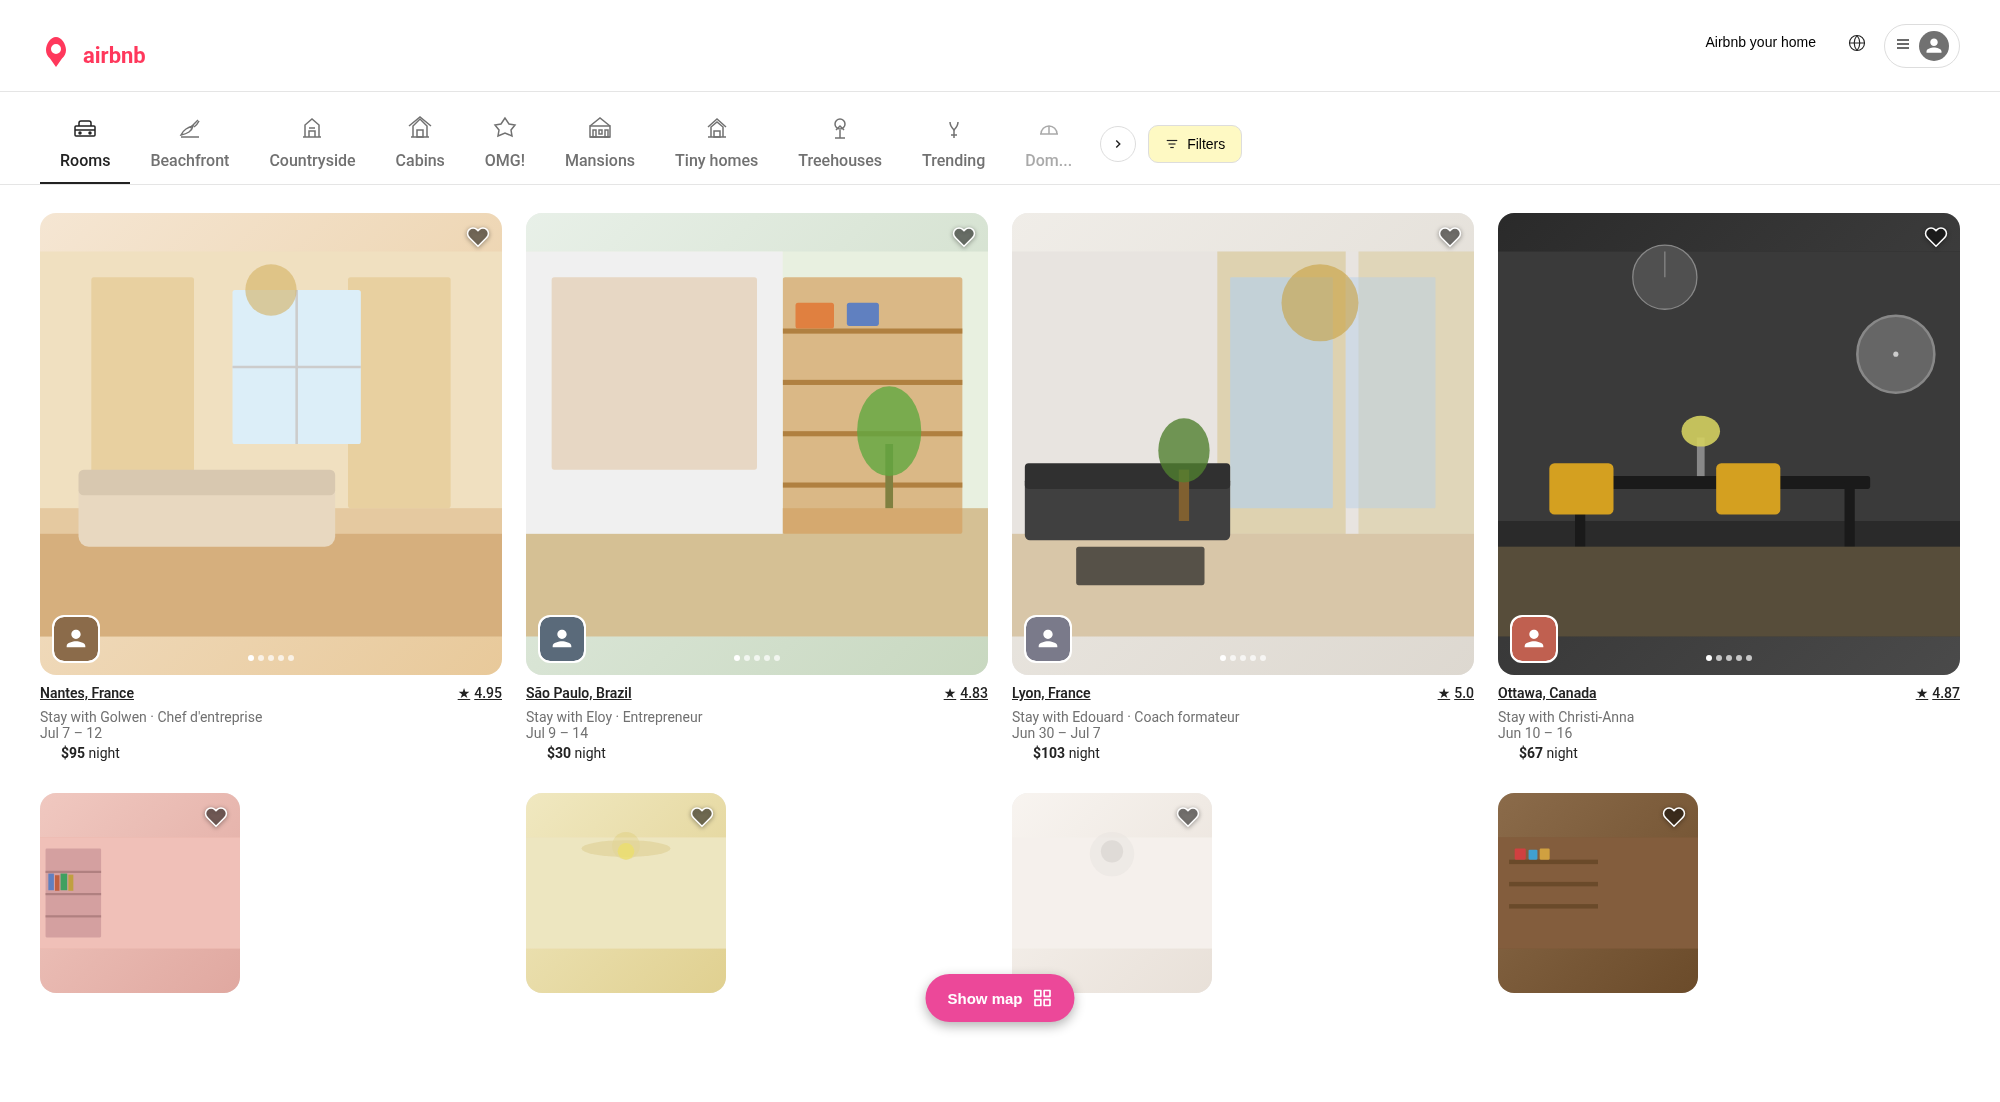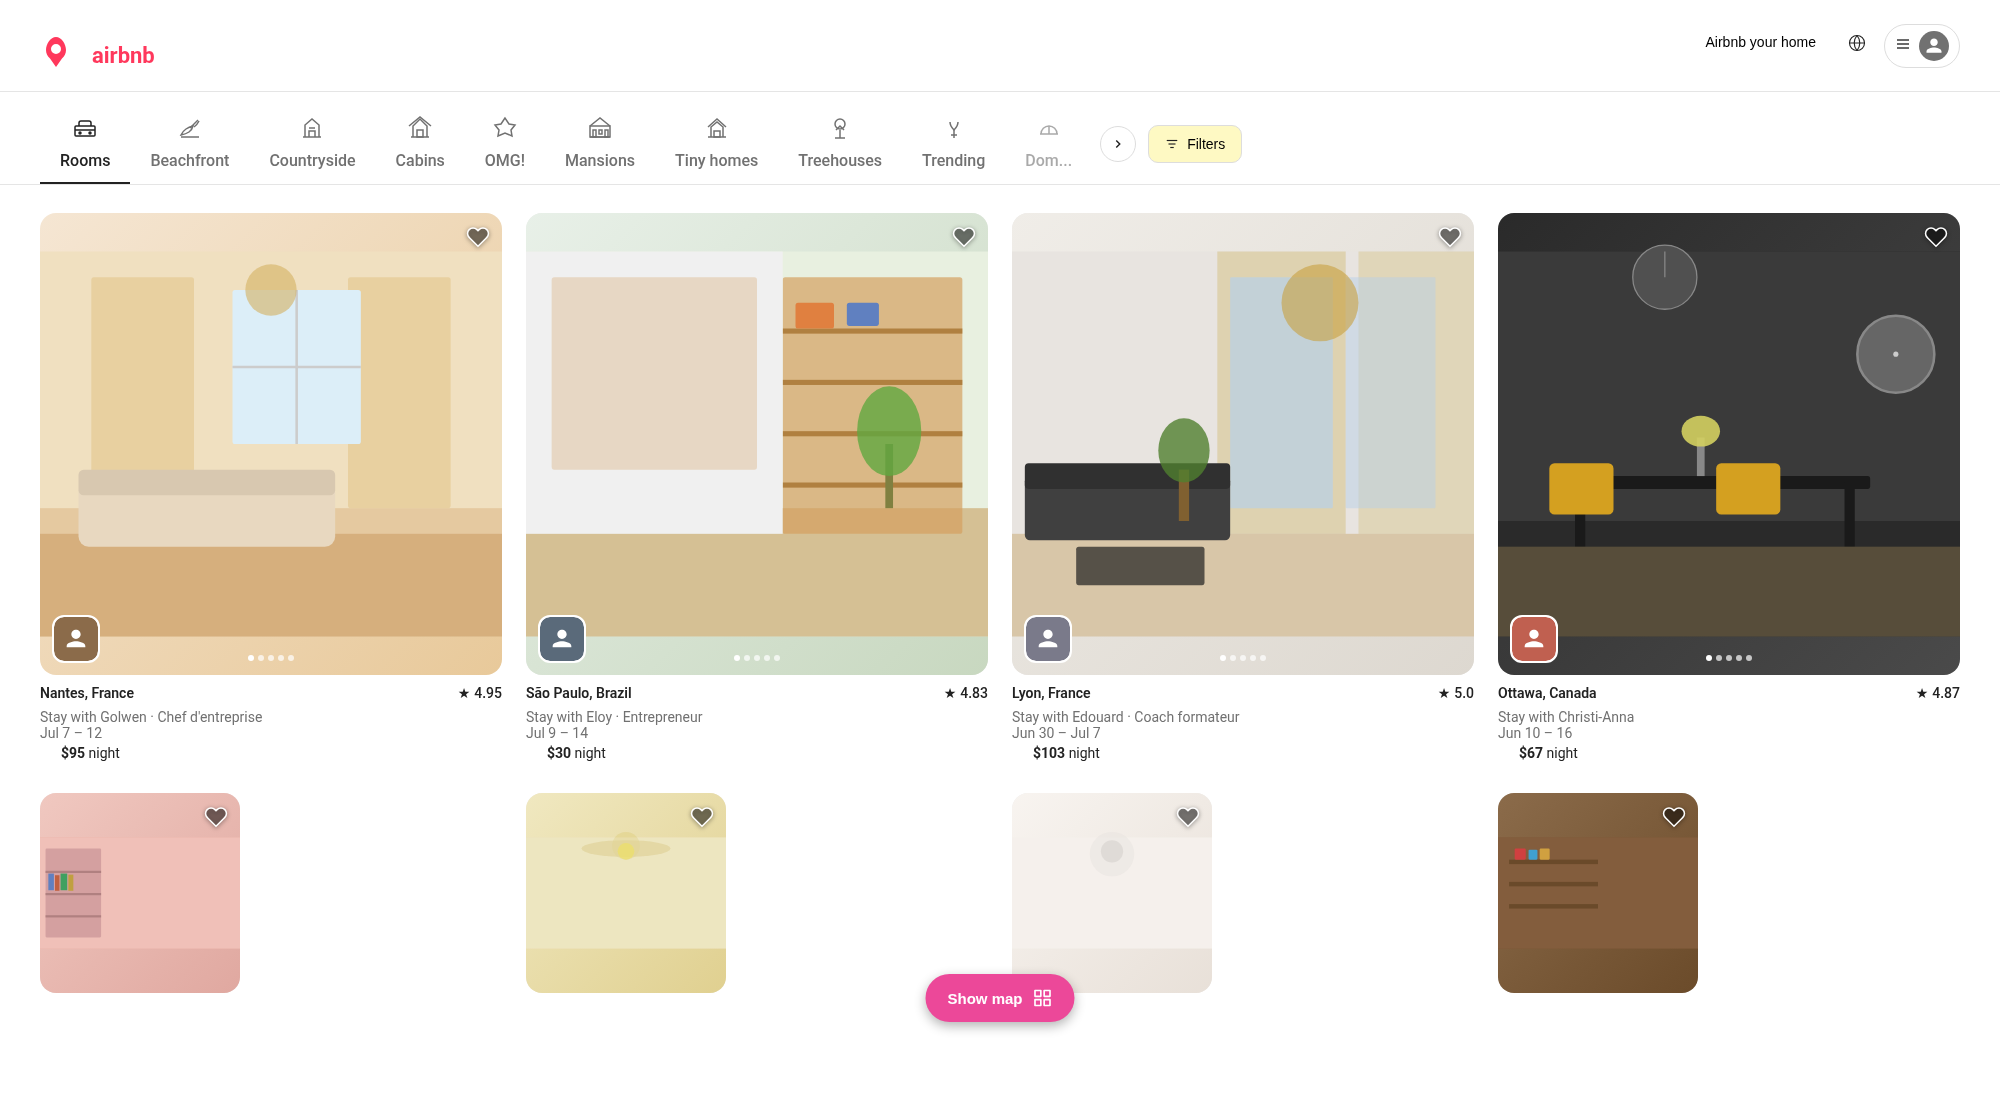--- a/index.html
+++ b/index.html
@@ -4,21 +4,21 @@
   <style>
     * { margin: 0; padding: 0; box-sizing: border-box; }
     body { font-family: -apple-system, BlinkMacSystemFont, 'Segoe UI', Roboto, sans-serif; background: #fff; color: #222; }
 
     
     .header {
       display: flex; align-items: center; justify-content: space-between;
       padding: 16px 40px; border-bottom: 1px solid #e5e5e5;
       position: sticky; top: 0; background: #fff; z-index: 100;
     }
-    .logo { display: flex; align-items: center; gap: 20px; text-decoration: none; margin-top: 20px; }
+    .logo { display: flex; align-items: center; gap: 11px; text-decoration: none; margin-top: 20px; }
     .logo-icon { color: #FF385C; font-size: 28px; }
     .logo-text { color: #FF385C; font-size: 22px; font-weight: 700; }
 
     .search-bar {
       display: flex; align-items: center; border: 1px solid #ddd;
       border-radius: 40px; padding: 0; box-shadow: 0 1px 2px rgba(0,0,0,0.08);
       background: #fff; cursor: pointer;
     }
     .search-segment {
       padding: 10px 20px; font-size: 14px; font-weight: 500;
@@ -116,21 +116,21 @@
       color: #fff; font-size: 22px;
     }
     .dots {
       position: absolute; bottom: 14px; left: 50%; transform: translateX(-50%);
       display: flex; gap: 4px;
     }
     .dot { width: 6px; height: 6px; border-radius: 50%; background: rgba(255,255,255,0.7); }
     .dot.active { background: #fff; }
 
     .listing-info { padding: 10px 0 4px; }
-    .listing-header { display: flex; justify-content: space-between; align-items: flex-end; }
+    .listing-header { display: flex; justify-content: space-between; align-items: flex-end; text-decoration: underline; }
     .listing-location { font-size: 14px; font-weight: 600; color: #222; }
     .listing-rating { display: flex; align-items: center; gap: 4px; font-size: 14px; font-weight: 500; }
     .star { color: #222; }
     .listing-host { font-size: 14px; color: #717171; margin-top: 8px; }
     .listing-dates { font-size: 14px; color: #717171; }
     .listing-price { font-size: 14px; margin-top: 4px; margin-left: 21px; }
     .listing-price strong { font-weight: 700; }
     .listing-price span { color: #222; }
 
     

